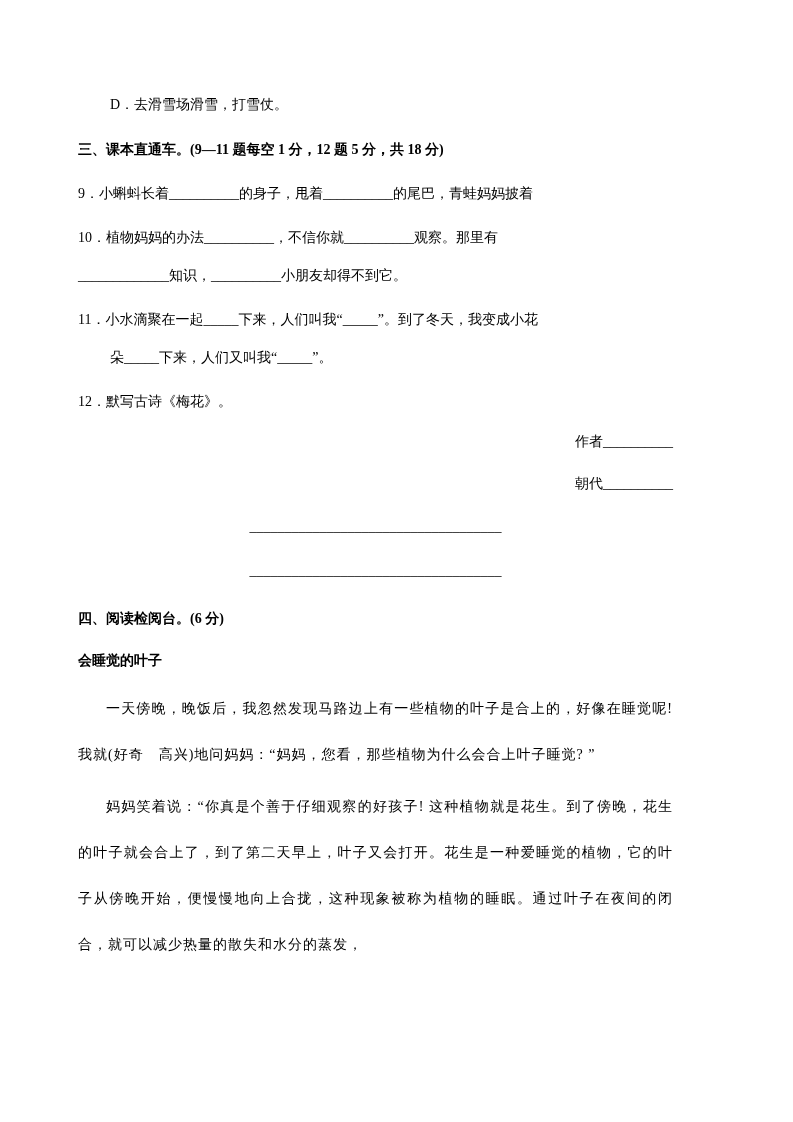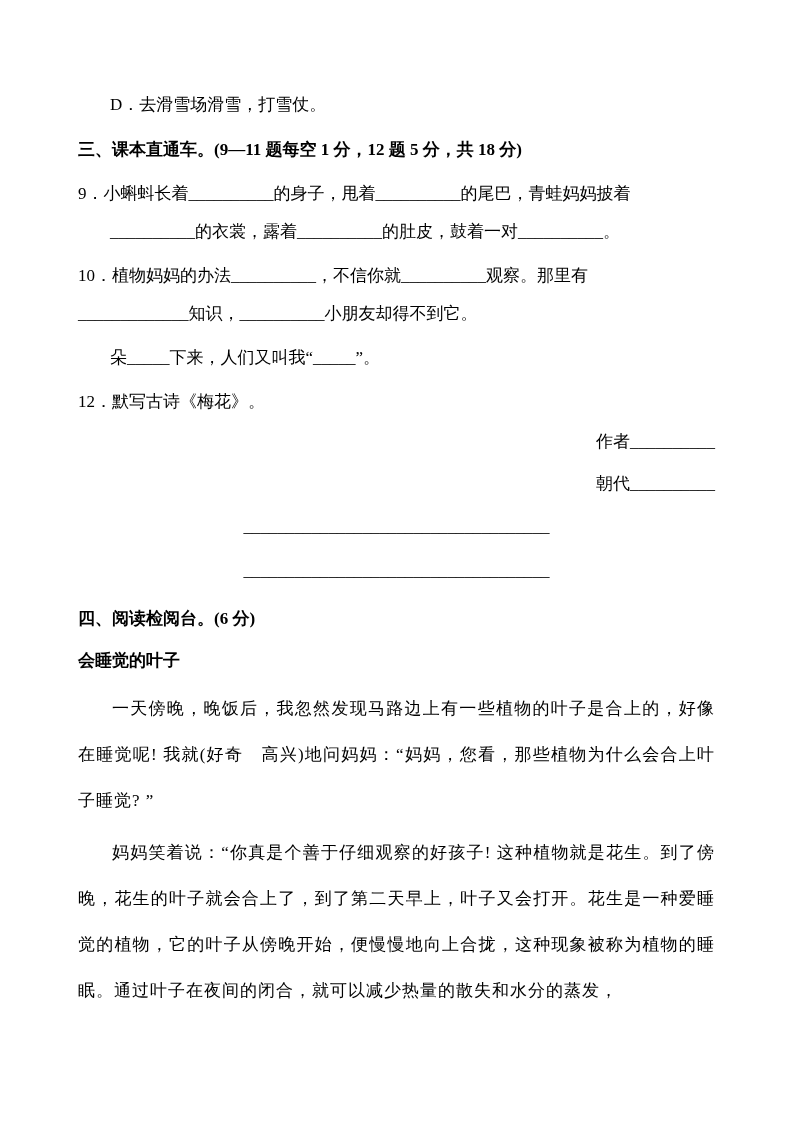--- a/index.html
+++ b/index.html
@@ -4,22 +4,22 @@
 <style>
   * { margin: 0; padding: 0; box-sizing: border-box; }
   html, body { background: #e8e8e8; }
   body { display: flex; justify-content: center; }
   .page {
     width: 793px;
     height: 1122px;
     background: #ffffff;
     color: #000000;
     font-family: "Liberation Serif", "DejaVu Serif", serif;
-    font-size: 17px;
-    padding: 86px 78px 24px 78px;
+    font-size: 14px;
+    padding: 86px 120px 24px 78px;
     overflow: hidden;
     position: relative;
   }
   .line {
     line-height: 38px;
     white-space: nowrap;
   }
   .indent1 { padding-left: 32px; }
   .section-header {
     font-weight: bold;
@@ -57,29 +57,29 @@
 <body>
 
 <div class="page">
 
   <div class="line indent1">D．去滑雪场滑雪，打雪仗。</div>
 
   <div class="section-header">三、课本直通车。(9—11 题每空 1 分，12 题 5 分，共 18 分)</div>
 
   <div class="question">
     <div class="line">9．小蝌蚪长着__________的身子，甩着__________的尾巴，青蛙妈妈披着</div>
-    <div class="line indent1">__________的衣裳，露着__________的肚皮，鼓着一对__________。</div>
   </div>
 
   <div class="question">
     <div class="line">10．植物妈妈的办法__________，不信你就__________观察。那里有</div>
     <div class="line">_____________知识，__________小朋友却得不到它。</div>
   </div>
 
   <div class="question">
+    <div class="line">11．小水滴聚在一起_____下来，人们叫我“_____”。到了冬天，我变成小花</div>
     <div class="line indent1">朵_____下来，人们又叫我“_____”。</div>
   </div>
 
   <div class="question">
     <div class="line">12．默写古诗《梅花》。</div>
     <div class="center-line">作者__________</div>
     <div class="center-line">朝代__________</div>
     <div class="blank-line">____________________________________</div>
     <div class="blank-line">____________________________________</div>
   </div>

